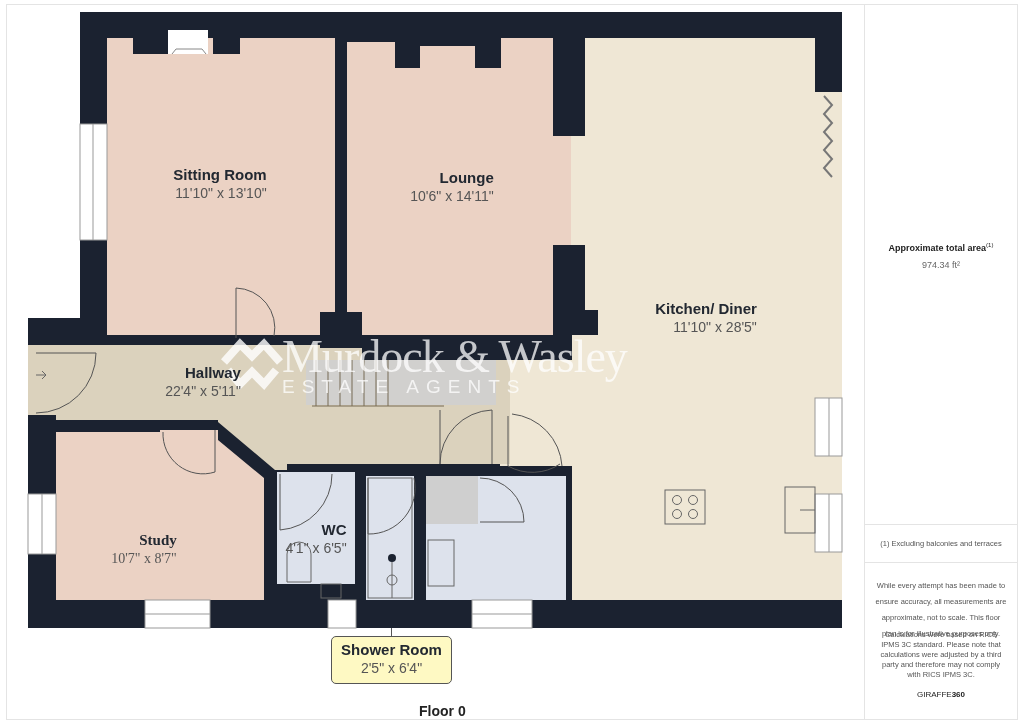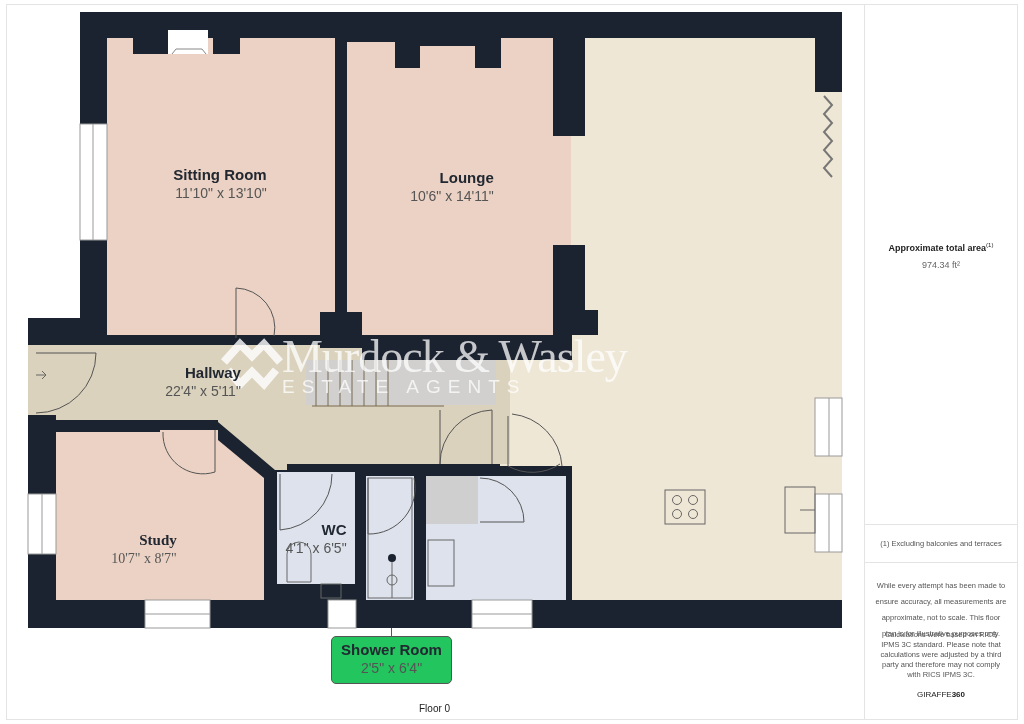--- a/index.html
+++ b/index.html
@@ -6,22 +6,22 @@
   body { width:1024px; height:724px; background:#ffffff; position:relative; overflow:hidden;
          font-family:"Liberation Sans", sans-serif; }
   .frame { position:absolute; left:6px; top:4px; width:1012px; height:716px; border:1px solid #e4e4e4; box-sizing:border-box; }
   .side { position:absolute; left:864px; top:4px; width:154px; height:716px; border-left:1px solid #e4e4e4; }
   .side-sep { position:absolute; left:864px; width:154px; height:1px; background:#e4e4e4; }
   .side-text { position:absolute; left:868px; width:146px; text-align:center; color:#555; }
   .plan { position:absolute; left:0; top:0; width:864px; height:724px; }
   .room-label { position:absolute; text-align:right; transform:translateX(-50%); white-space:nowrap; }
   .room-name { font-weight:bold; color:#222831; font-size:15px; }
   .room-dim { color:#555; font-size:14px; margin-top:2px; }
-  .callout { position:absolute; left:331px; top:636px; width:121px; height:48px; border:1px solid #555; border-radius:5px; background:#22c55e; box-sizing:border-box; text-align:center; padding-top:4px; }
-  .floor-label { position:absolute; left:419px; top:703px; font-size:10px; font-weight:normal; color:#222; }
+  .callout { position:absolute; left:331px; top:636px; width:121px; height:48px; border:1px solid #555; border-radius:5px; background:#fef9c3; box-sizing:border-box; text-align:center; padding-top:4px; }
+  .floor-label { position:absolute; left:419px; top:703px; font-size:14px; font-weight:bold; color:#222; }
   .watermark { position:absolute; left:220px; top:330px; color:rgba(255,255,255,0.75); pointer-events:none; }
   .wm-title { position:absolute; left:62px; top:0; font-family:"Liberation Serif", serif; font-size:46px; white-space:nowrap; letter-spacing:-1px; }
   .wm-sub { position:absolute; left:62px; top:46px; font-size:19px; letter-spacing:7px; white-space:nowrap; }
 </style>
 </head>
 <body>
 
 <div class="frame"></div>
 
 <div class="plan">
@@ -128,20 +128,24 @@
 
   
   <div class="room-label" style="left:220px;top:166px;">
     <div class="room-name">Sitting Room</div>
     <div class="room-dim">11'10" x 13'10"</div>
   </div>
   <div class="room-label" style="left:452px;top:169px;">
     <div class="room-name">Lounge</div>
     <div class="room-dim">10'6" x 14'11"</div>
   </div>
+  <div class="room-label" style="left:706px;top:300px;">
+    <div class="room-name">Kitchen/ Diner</div>
+    <div class="room-dim">11'10" x 28'5"</div>
+  </div>
   <div class="room-label" style="left:203px;top:364px;">
     <div class="room-name">Hallway</div>
     <div class="room-dim">22'4" x 5'11"</div>
   </div>
   <div class="room-label" style="left:144px;top:532px;font-family:Liberation Serif, serif;">
     <div class="room-name">Study</div>
     <div class="room-dim">10'7" x 8'7"</div>
   </div>
   <div class="room-label" style="left:316px;top:521px;">
     <div class="room-name">WC</div>

